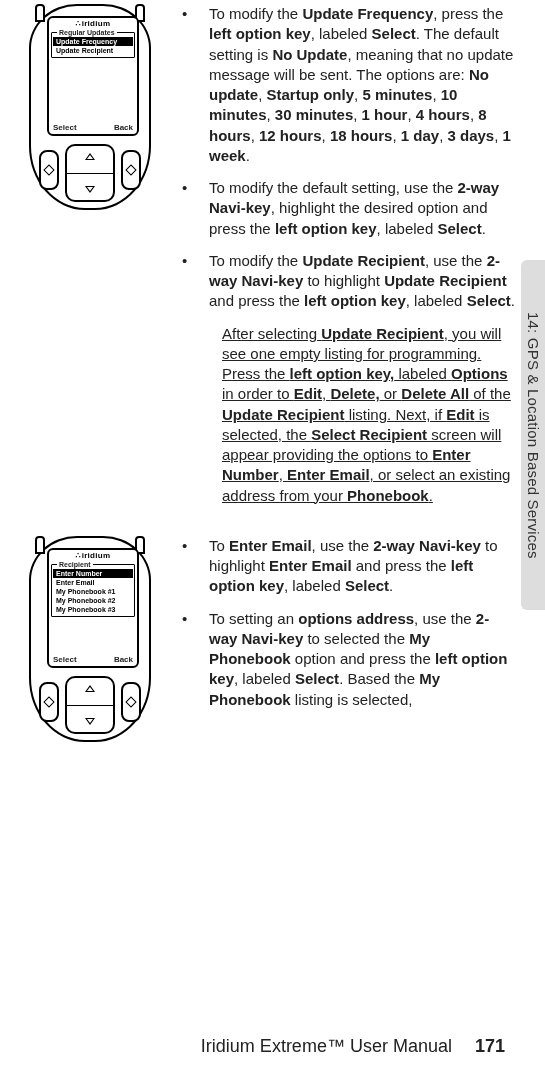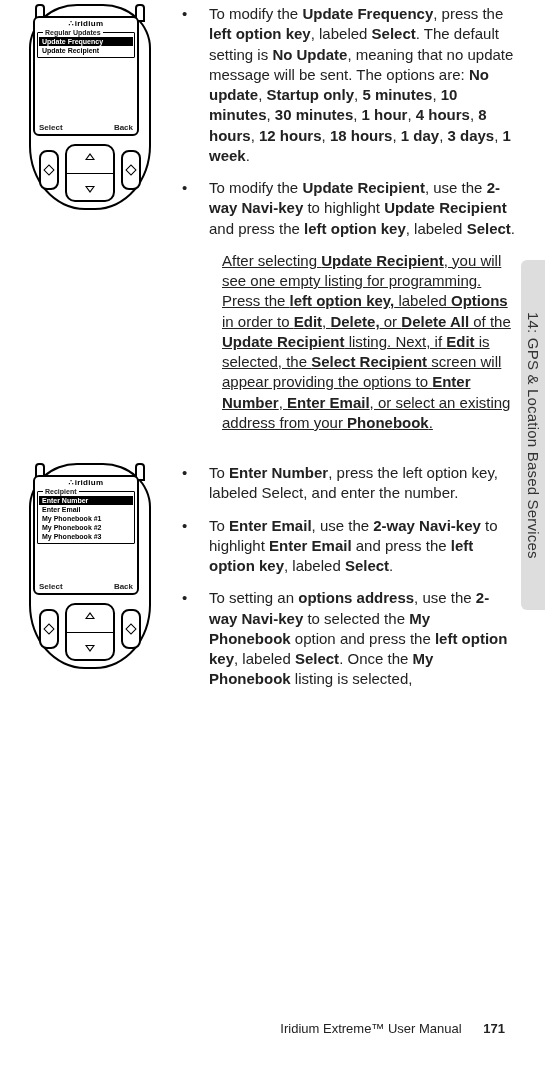--- a/index.html
+++ b/index.html
@@ -31,23 +31,23 @@
     justify-content: center;
   }
   .side-tab-text {
     writing-mode: vertical-rl;
     font-size: 15px;
     color: #333;
     letter-spacing: 0.2px;
   }
   .footer {
     position: absolute;
-    bottom: 35px;
+    bottom: 14px;
     right: 40px;
-    font-size: 13px;
+    font-size: 18px;
     color: #222;
   }
   .footer .pnum { font-weight: 700; margin-left: 18px; }
 
   
   .row {
     display: flex;
     gap: 12px;
   }
   .row + .row { margin-top: 18px; }
@@ -104,21 +104,21 @@
     border-top-left-radius: 4px;
     border-top-right-radius: 4px;
     background: #fff;
   }
   .antenna.left  { left: 4px; }
   .antenna.right { right: 4px; }
 
   .screen {
     position: absolute;
     top: 10px;
-    left: 2px;
+    left: 16px;
     right: 10px;
     height: 120px;
     border: 2px solid #000;
     border-radius: 6px;
     background: #fff;
     box-sizing: border-box;
     overflow: hidden;
   }
   .screen-inner {
     position: relative;
@@ -294,20 +294,26 @@
     </div>
 
     <div class="text-col">
       <div class="bullet">
         <div class="dot"></div>
         <div>
           <span>To modify the </span><b>Update Frequency</b><span>, press the </span><b>left option key</b><span>, labeled </span><b>Select</b><span>. The default setting is </span><b>No Update</b><span>, meaning that no update message will be sent. The options are: </span><b>No update</b><span>, </span><b>Startup only</b><span>, </span><b>5 minutes</b><span>, </span><b>10 minutes</b><span>, </span><b>30 minutes</b><span>, </span><b>1 hour</b><span>, </span><b>4 hours</b><span>, </span><b>8 hours</b><span>, </span><b>12 hours</b><span>, </span><b>18 hours</b><span>, </span><b>1 day</b><span>, </span><b>3 days</b><span>, </span><b>1 week</b><span>.</span>
         </div>
       </div>
 
+      <div class="bullet">
+        <div class="dot"></div>
+        <div>
+          <span>To modify the default setting, use the </span><b>2-way Navi-key</b><span>, highlight the desired option and press the </span><b>left option key</b><span>, labeled </span><b>Select</b><span>.</span>
+        </div>
+      </div>
 
       <div class="bullet">
         <div class="dot"></div>
         <div>
           <span>To modify the </span><b>Update Recipient</b><span>, use the </span><b>2-way Navi-key</b><span> to highlight </span><b>Update Recipient</b><span> and press the </span><b>left option key</b><span>, labeled </span><b>Select</b><span>.</span>
         </div>
       </div>
 
       <p class="para">
         <span>After selecting </span><b>Update Recipient</b><span>, you will see one empty listing for programming. Press the </span><b>left option key,</b><span> labeled </span><b>Options</b><span> in order to </span><b>Edit</b><span>, </span><b>Delete,</b><span> or </span><b>Delete All</b><span> of the </span><b>Update Recipient</b><span> listing. Next, if </span><b>Edit</b><span> is selected, the </span><b>Select Recipient</b><span> screen will appear providing the options to </span><b>Enter Number</b><span>, </span><b>Enter Email</b><span>, or select an existing address from your </span><b>Phonebook</b><span>.</span>
@@ -347,38 +353,32 @@
                 <div class="dpad-line"></div>
                 <div class="tri down"></div>
               </div>
             </div>
           </div>
         </div>
       </div>
     </div>
 
     <div class="text-col">
-      <div class="bullet">
-        <div class="dot"></div>
-        <div>
-          <span>To </span><b>Enter Number</b><span>, press the left option key, labeled Select, and enter the number.</span>
-        </div>
-      </div>
 
       <div class="bullet">
         <div class="dot"></div>
         <div>
           <span>To </span><b>Enter Email</b><span>, use the </span><b>2-way Navi-key</b><span> to highlight </span><b>Enter Email</b><span> and press the </span><b>left option key</b><span>, labeled </span><b>Select</b><span>.</span>
         </div>
       </div>
 
       <div class="bullet">
         <div class="dot"></div>
         <div>
-          <span>To setting an </span><b>options address</b><span>, use the </span><b>2-way Navi-key</b><span> to selected the </span><b>My Phonebook</b><span> option and press the </span><b>left option key</b><span>, labeled </span><b>Select</b><span>. Once the </span><b>My Phonebook</b><span> listing is selected,</span>
+          <span>To setting an </span><b>options address</b><span>, use the </span><b>2-way Navi-key</b><span> to selected the </span><b>My Phonebook</b><span> option and press the </span><b>left option key</b><span>, labeled </span><b>Select</b><span>. Based the </span><b>My Phonebook</b><span> listing is selected,</span>
         </div>
       </div>
     </div>
   </div>
 
   <div class="footer">
     <span>Iridium Extreme™ User Manual</span>
     <span class="pnum">171</span>
   </div>
 </div>

